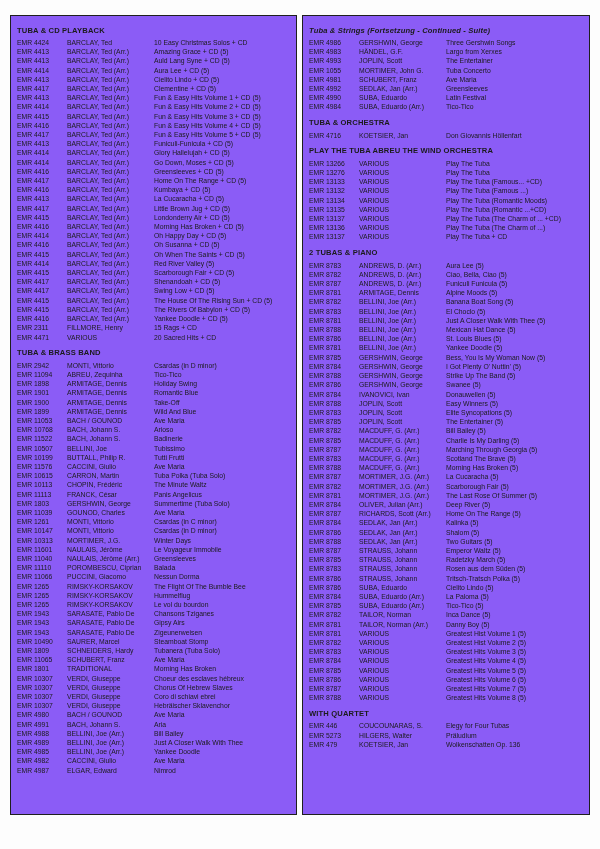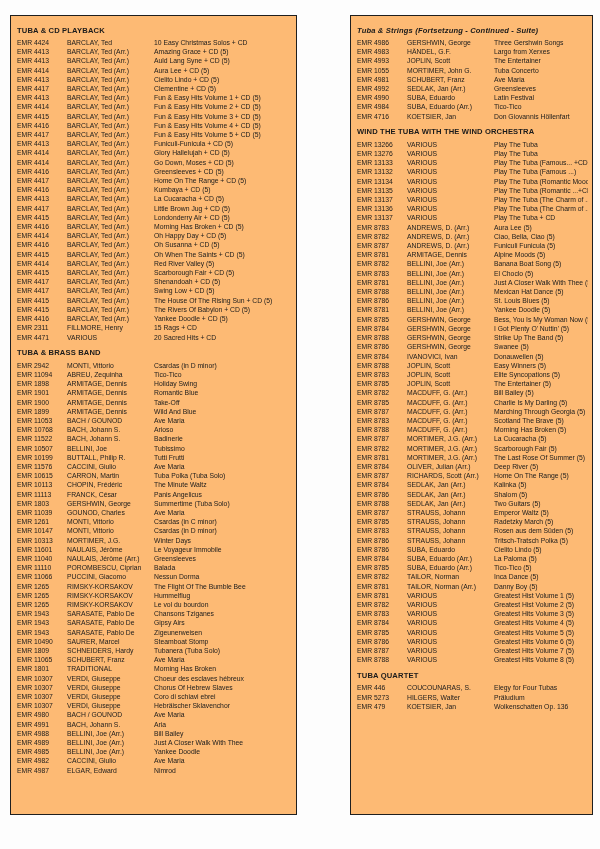--- a/index.html
+++ b/index.html
@@ -15,27 +15,27 @@
     position: relative;
     width: 600px;
     height: 849px;
     overflow: hidden;
   }
   .box {
     position: absolute;
     top: 15px;
     height: 800px;
     border: 1.4px solid #1f1f1f;
-    background: #fdba74;
+    background: #8b5cf6;
     box-sizing: border-box;
     padding: 3px 4px 0 6px;
     overflow: hidden;
   }
   .box.left  { left: 10px;  width: 287px; }
-  .box.right { left: 302px; width: 243px; margin-left: 48px; }
+  .box.right { left: 302px; width: 288px; }
   .sec-header {
     font-weight: 700;
     font-size: 7.6px;
     line-height: 9px;
     margin: 6.5px 0 3.5px 0;
     letter-spacing: 0.15px;
     white-space: nowrap;
   }
   .sec-header.italic { font-style: italic; }
   .row {
@@ -481,26 +481,27 @@
       <div class="row">
         <span>EMR 4990</span>
         <span>SUBA, Eduardo</span>
         <span>Latin Festival</span>
       </div>
       <div class="row">
         <span>EMR 4984</span>
         <span>SUBA, Eduardo (Arr.)</span>
         <span>Tico-Tico</span>
       </div>
+      <div class="sec-header">TUBA &amp; ORCHESTRA</div>
       <div class="row">
         <span>EMR 4716</span>
         <span>KOETSIER, Jan</span>
         <span>Don Giovannis Höllenfart</span>
       </div>
-      <div class="sec-header">WIND THE TUBA WITH THE WIND ORCHESTRA</div>
+      <div class="sec-header">PLAY THE TUBA ABREU THE WIND ORCHESTRA</div>
       <div class="row">
         <span>EMR 13266</span>
         <span>VARIOUS</span>
         <span>Play The Tuba</span>
       </div>
       <div class="row">
         <span>EMR 13276</span>
         <span>VARIOUS</span>
         <span>Play The Tuba</span>
       </div>
@@ -532,20 +533,21 @@
       <div class="row">
         <span>EMR 13136</span>
         <span>VARIOUS</span>
         <span>Play The Tuba (The Charm of ...)</span>
       </div>
       <div class="row">
         <span>EMR 13137</span>
         <span>VARIOUS</span>
         <span>Play The Tuba + CD</span>
       </div>
+      <div class="sec-header">2 TUBAS &amp; PIANO</div>
       <div class="row">
         <span>EMR 8783</span>
         <span>ANDREWS, D. (Arr.)</span>
         <span>Aura Lee (5)</span>
       </div>
       <div class="row">
         <span>EMR 8782</span>
         <span>ANDREWS, D. (Arr.)</span>
         <span>Ciao, Bella, Ciao (5)</span>
       </div>
@@ -772,21 +774,21 @@
       <div class="row">
         <span>EMR 8787</span>
         <span>VARIOUS</span>
         <span>Greatest Hits Volume 7 (5)</span>
       </div>
       <div class="row">
         <span>EMR 8788</span>
         <span>VARIOUS</span>
         <span>Greatest Hits Volume 8 (5)</span>
       </div>
-      <div class="sec-header">TUBA QUARTET</div>
+      <div class="sec-header">WITH QUARTET</div>
       <div class="row">
         <span>EMR 446</span>
         <span>COUCOUNARAS, S.</span>
         <span>Elegy for Four Tubas</span>
       </div>
       <div class="row">
         <span>EMR 5273</span>
         <span>HILGERS, Walter</span>
         <span>Präludium</span>
       </div>

